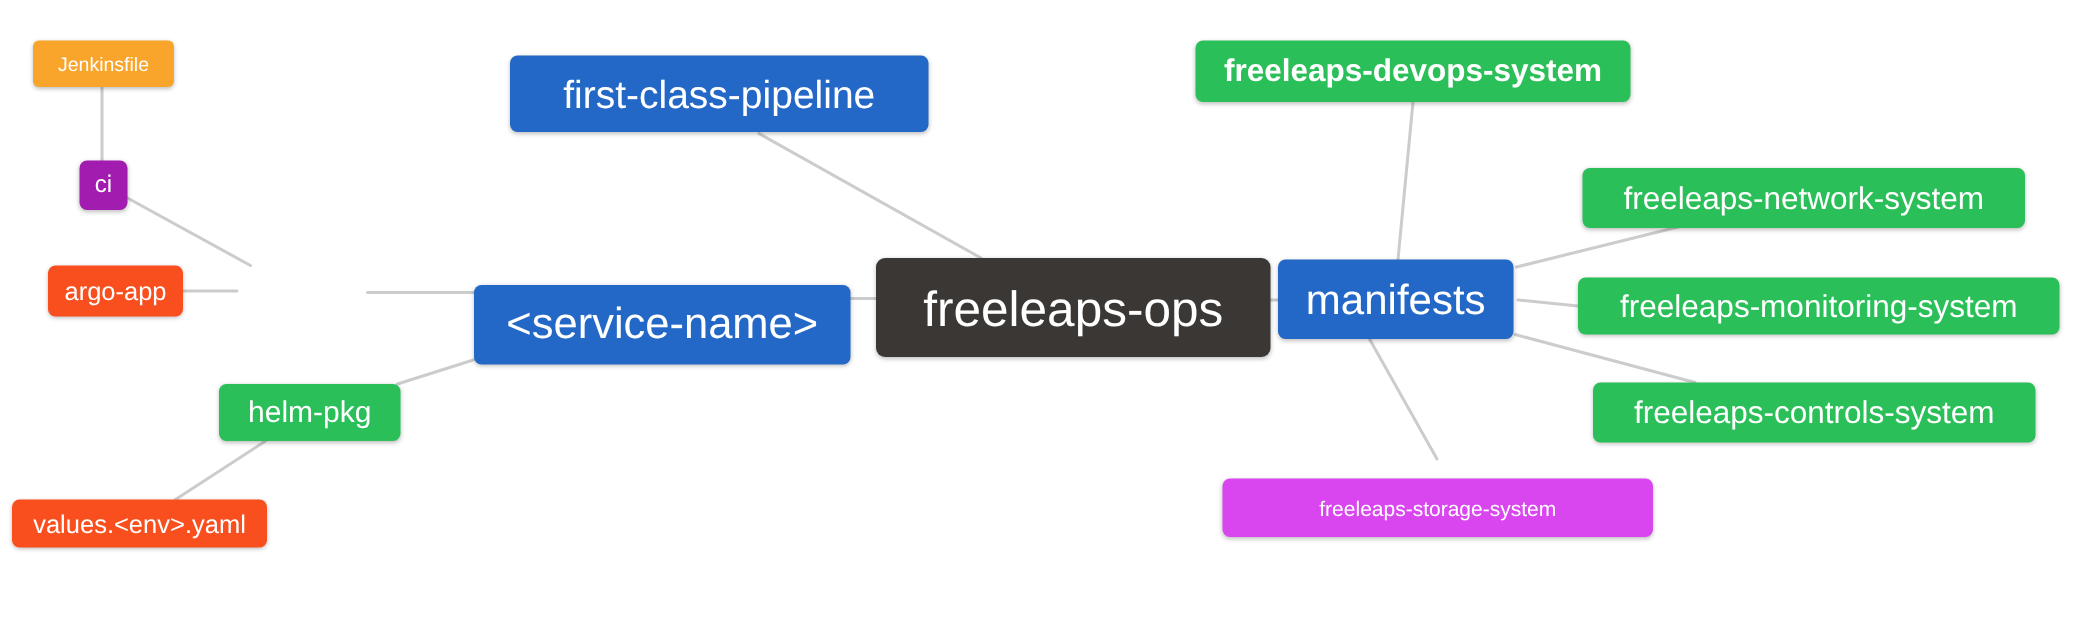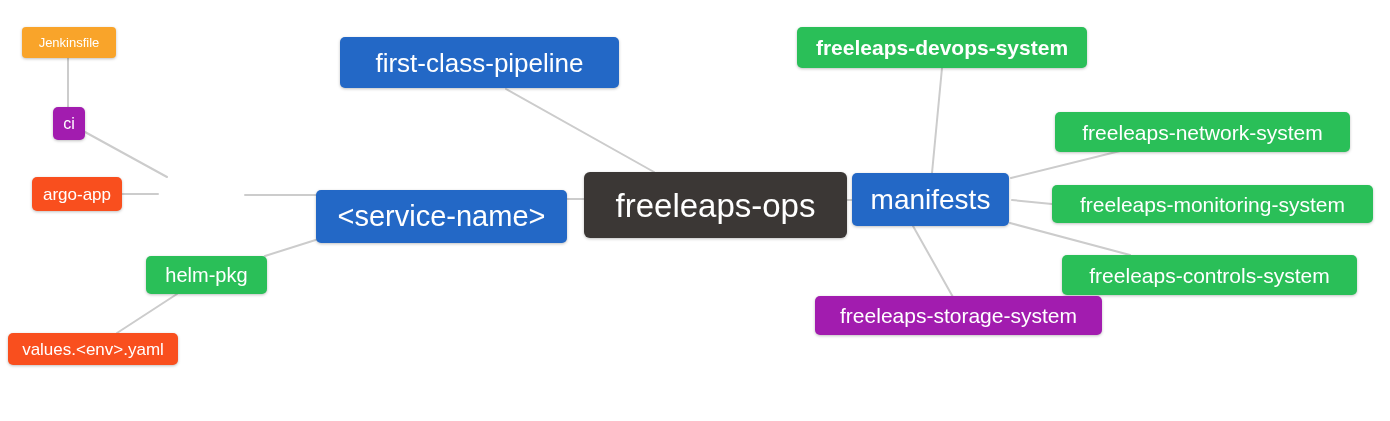--- a/index.html
+++ b/index.html
@@ -80,15 +80,15 @@
   <div class="node" style="left: 852px; top: 173px; width: 157px; height: 53px; font-size: 28px; background: rgb(35, 104, 198);">manifests</div>
 
   <div class="node" style="left: 797px; top: 27px; width: 290px; height: 41px; font-size: 21px; background: rgb(42, 191, 88); font-weight: bold;">freeleaps-devops-system</div>
 
   <div class="node" style="left: 1052px; top: 185px; width: 321px; height: 38px; font-size: 21px; background: rgb(42, 191, 88);">freeleaps-monitoring-system</div>
 
   <div class="node" style="left: 1055px; top: 112px; width: 295px; height: 40px; font-size: 21px; background: rgb(42, 191, 88);">freeleaps-network-system</div>
 
   <div class="node" style="left: 1062px; top: 255px; width: 295px; height: 40px; font-size: 21px; background: rgb(42, 191, 88);">freeleaps-controls-system</div>
 
-  <div class="node" style="left: 815px; top: 296px; width: 287px; height: 39px; font-size: 21px; background: #a21caf;">freeleaps-storage-system</div>
+  <div class="node" style="left: 815px; top: 319px; width: 287px; height: 39px; font-size: 14px; background: #d946ef;">freeleaps-storage-system</div>
 
 </div>
 
 </body></html>

